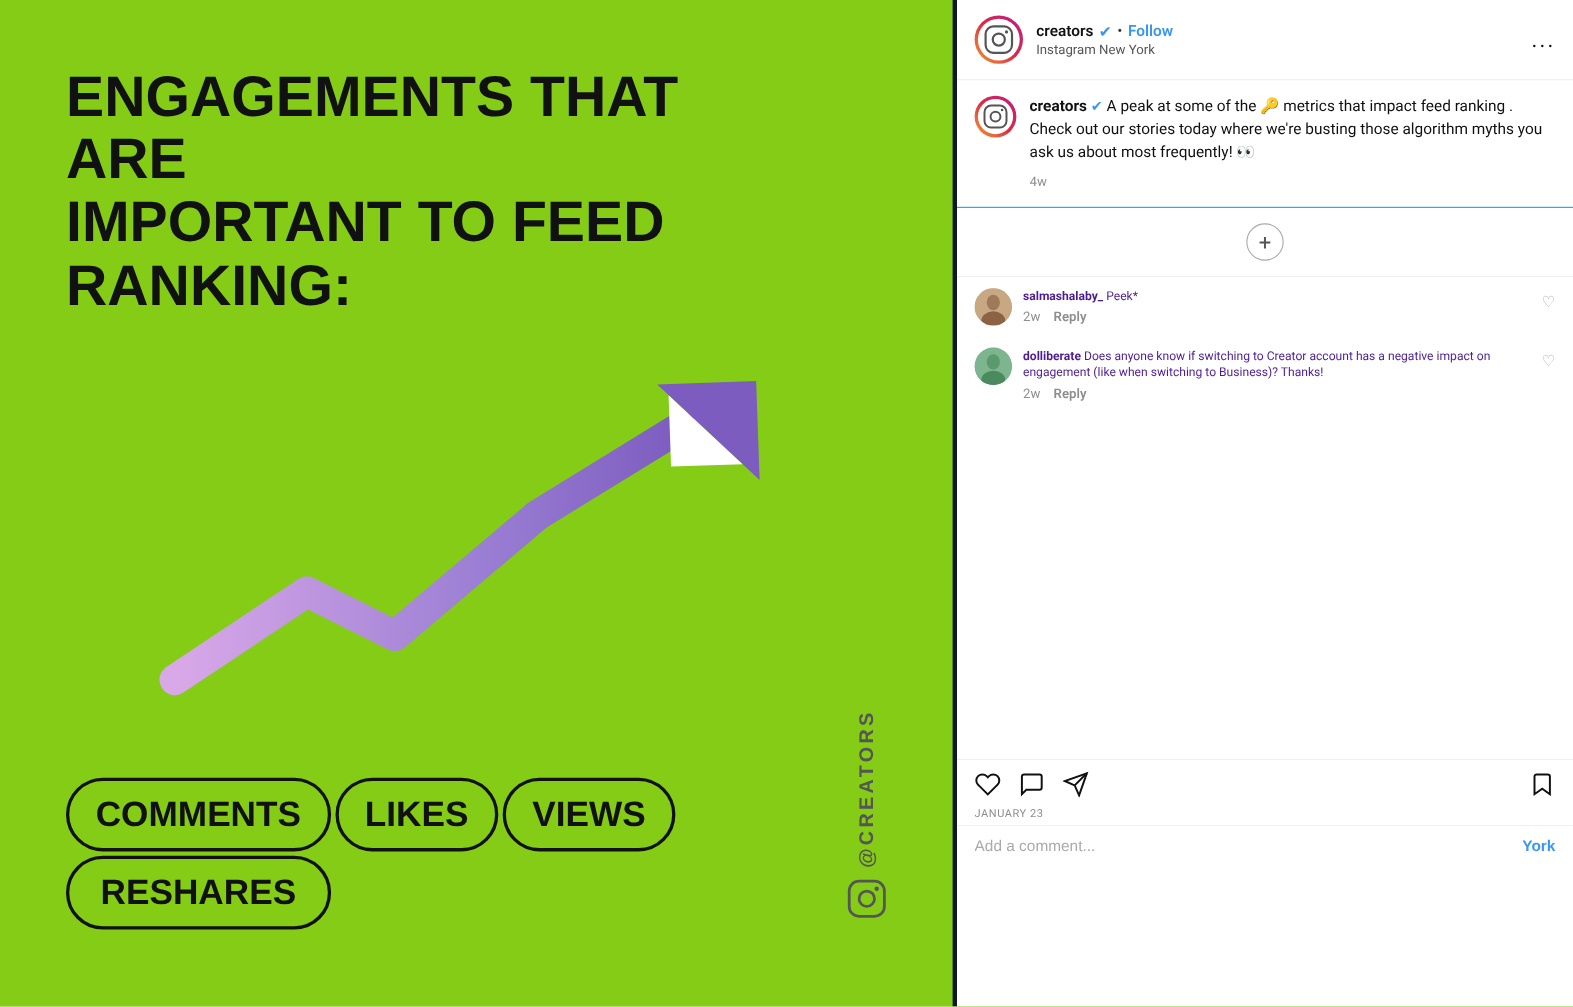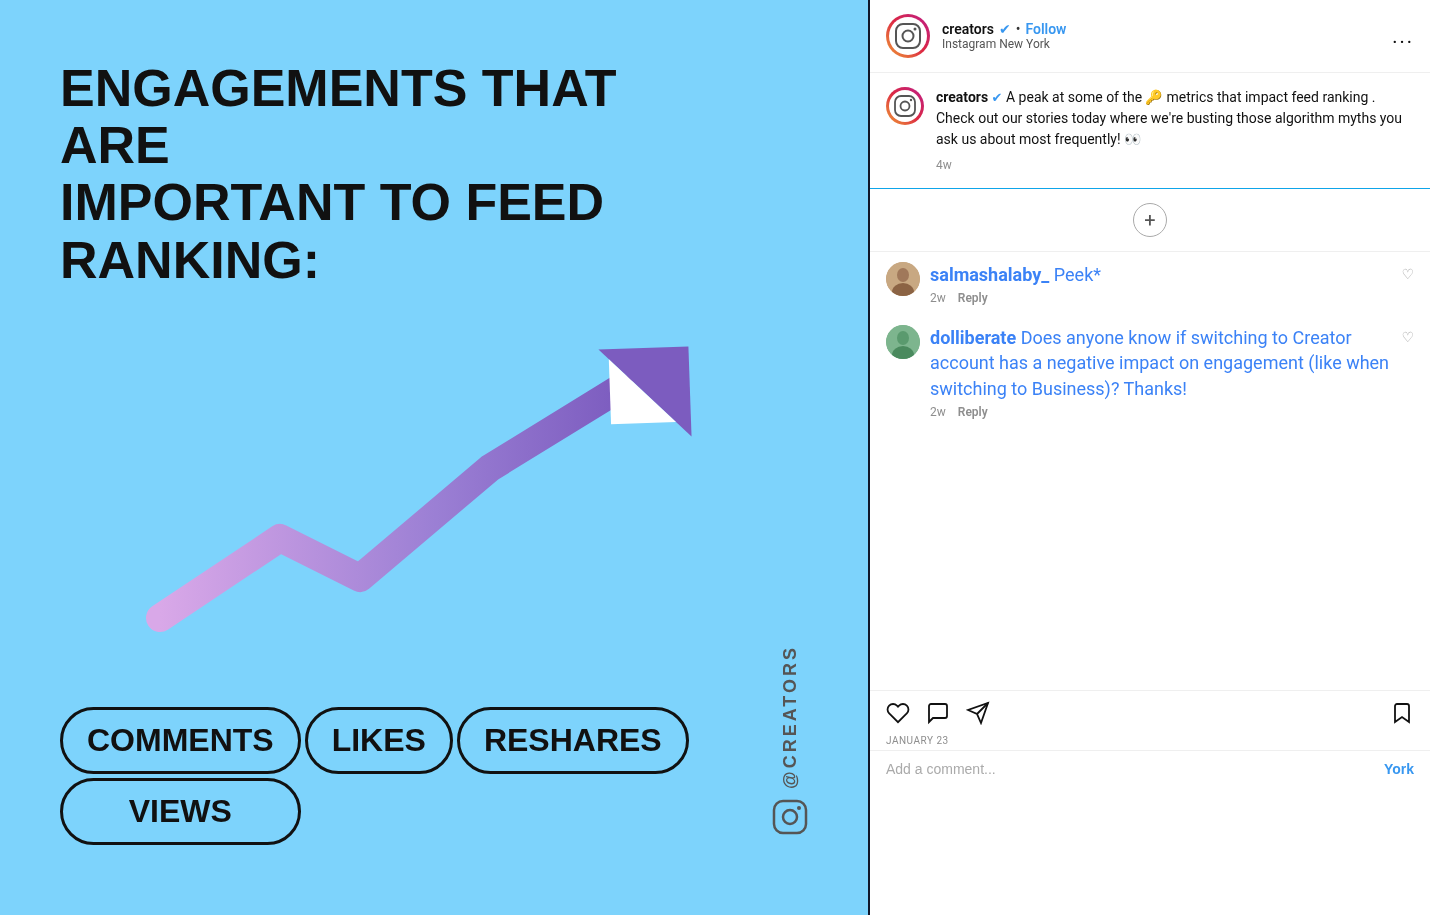--- a/index.html
+++ b/index.html
@@ -9,27 +9,27 @@
       display: flex;
       width: 1430px;
       height: 915px;
       overflow: hidden;
     }
 
     
     .post-image-panel {
       width: 870px;
       height: 915px;
-      background: #7dd3fc;
+      background: #84cc16;
       display: flex;
       flex-direction: column;
       justify-content: flex-start;
       padding: 40px 88px 40px 60px;
       position: relative;
-      border-right: 2px solid #0f172a;
+      border-right: 4px solid #0f172a;
     }
 
     .post-title {
       font-size: 52px;
       font-weight: 900;
       color: #111;
       line-height: 1.1;
       text-transform: uppercase;
       font-family: Arial Black, Impact, sans-serif;
       margin-top: 20px;
@@ -270,22 +270,22 @@
       padding: 10px 16px;
       gap: 10px;
       position: relative;
     }
 
     .comment-body {
       flex: 1;
     }
 
     .comment-text {
-      font-size: 18px;
-      color: #3b82f6;
+      font-size: 11px;
+      color: #4c1d95;
       line-height: 1.4;
     }
 
     .comment-username {
       font-weight: 700;
     }
 
     .comment-meta {
       display: flex;
       gap: 12px;
@@ -430,22 +430,22 @@
 
       <polygon points="480,20 570,20 570,110" fill="#7c5cbf" transform="rotate(-2, 525, 65)"></polygon>
 
       <polygon points="490,30 555,95 490,95" fill="#fff" transform="rotate(-2, 525, 65)"></polygon>
     </svg>
   </div>
 
   <div class="engagement-tags">
     <div class="tag">COMMENTS</div>
     <div class="tag">LIKES</div>
+    <div class="tag">VIEWS</div>
     <div class="tag">RESHARES</div>
-    <div class="tag">VIEWS</div>
   </div>
 
   <div class="watermark-vertical">
     <span class="watermark-text">@CREATORS</span>
 
     <svg class="watermark-ig-icon" viewBox="0 0 36 36" fill="none" xmlns="http://www.w3.org/2000/svg">
       <rect x="2" y="2" width="32" height="32" rx="9" stroke="#555" stroke-width="2.5" fill="none"></rect>
       <circle cx="18" cy="18" r="7" stroke="#555" stroke-width="2.5" fill="none"></circle>
       <circle cx="27" cy="9" r="2" fill="#555"></circle>
     </svg>

